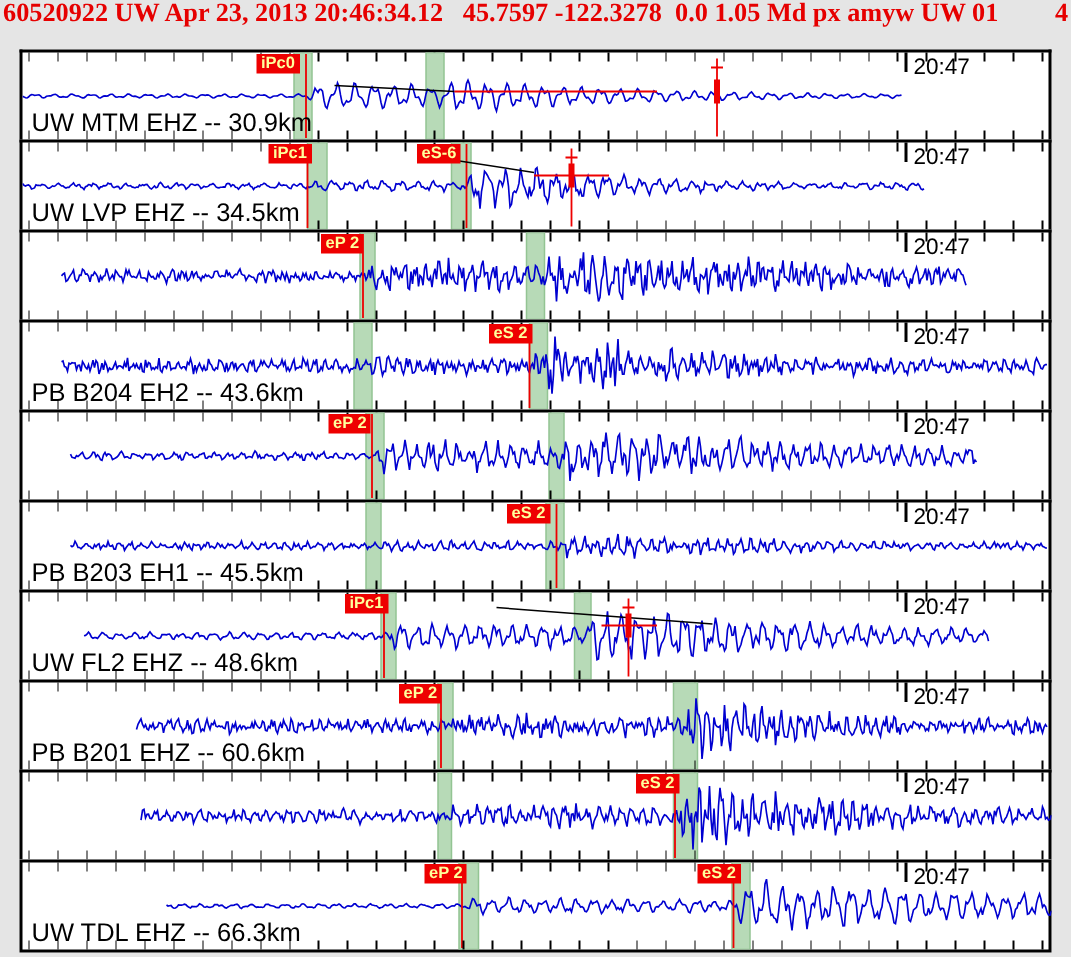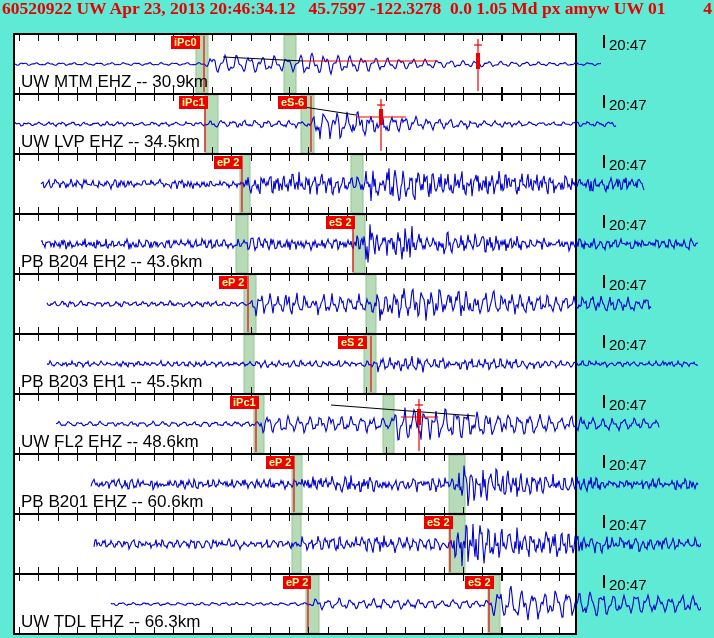--- a/index.html
+++ b/index.html
@@ -1,22 +1,22 @@
 <!DOCTYPE html>
 <html><head>
 <meta charset="utf-8">
 <style>
   html,body{margin:0;padding:0;}
   body{width:714px;height:638px;background:#ffffff;font-family:"Liberation Sans",sans-serif;overflow:hidden;}
-  .app{position:absolute;top:0;left:0;width:714px;height:638px;background:#5eead4;}
+  .app{position:absolute;top:0;left:0;width:714px;height:638px;background:#e5e5e5;}
   .title-row{position:absolute;top:-2px;left:2px;width:710px;display:flex;justify-content:space-between;
     font-family:"Liberation Serif",serif;font-weight:bold;font-size:17.5px;color:#e60000;white-space:pre;}
   .time-row{position:absolute;top:16px;left:2px;width:710px;display:flex;justify-content:space-between;
     font-family:"Liberation Serif",serif;font-weight:bold;font-size:13px;color:#e60000;}
-  .panel{position:absolute;left:13px;width:564px;height:60px;background:#fff;
+  .panel{position:absolute;left:13px;width:688px;height:60px;background:#fff;
     border-left:2px solid #000;border-right:2px solid #000;border-top:2px solid #000;box-sizing:border-box;}
   .panel.last{height:62px;border-bottom:2px solid #000;}
   .panel::before{content:"";position:absolute;top:0;left:0;right:0;height:6px;pointer-events:none;
     background:repeating-linear-gradient(90deg,#000 0,#000 1px,transparent 1px,transparent 19.3px);
     background-position:4px 0;}
   .panel::after{content:"";position:absolute;bottom:0;left:0;right:0;height:6px;pointer-events:none;
     background:repeating-linear-gradient(90deg,#000 0,#000 1px,transparent 1px,transparent 19.3px);
     background-position:4px 0;}
   .panel svg{position:absolute;top:0;left:0;}
   .sta{position:absolute;bottom:1px;left:6px;font-size:17px;color:#000;z-index:3;}

